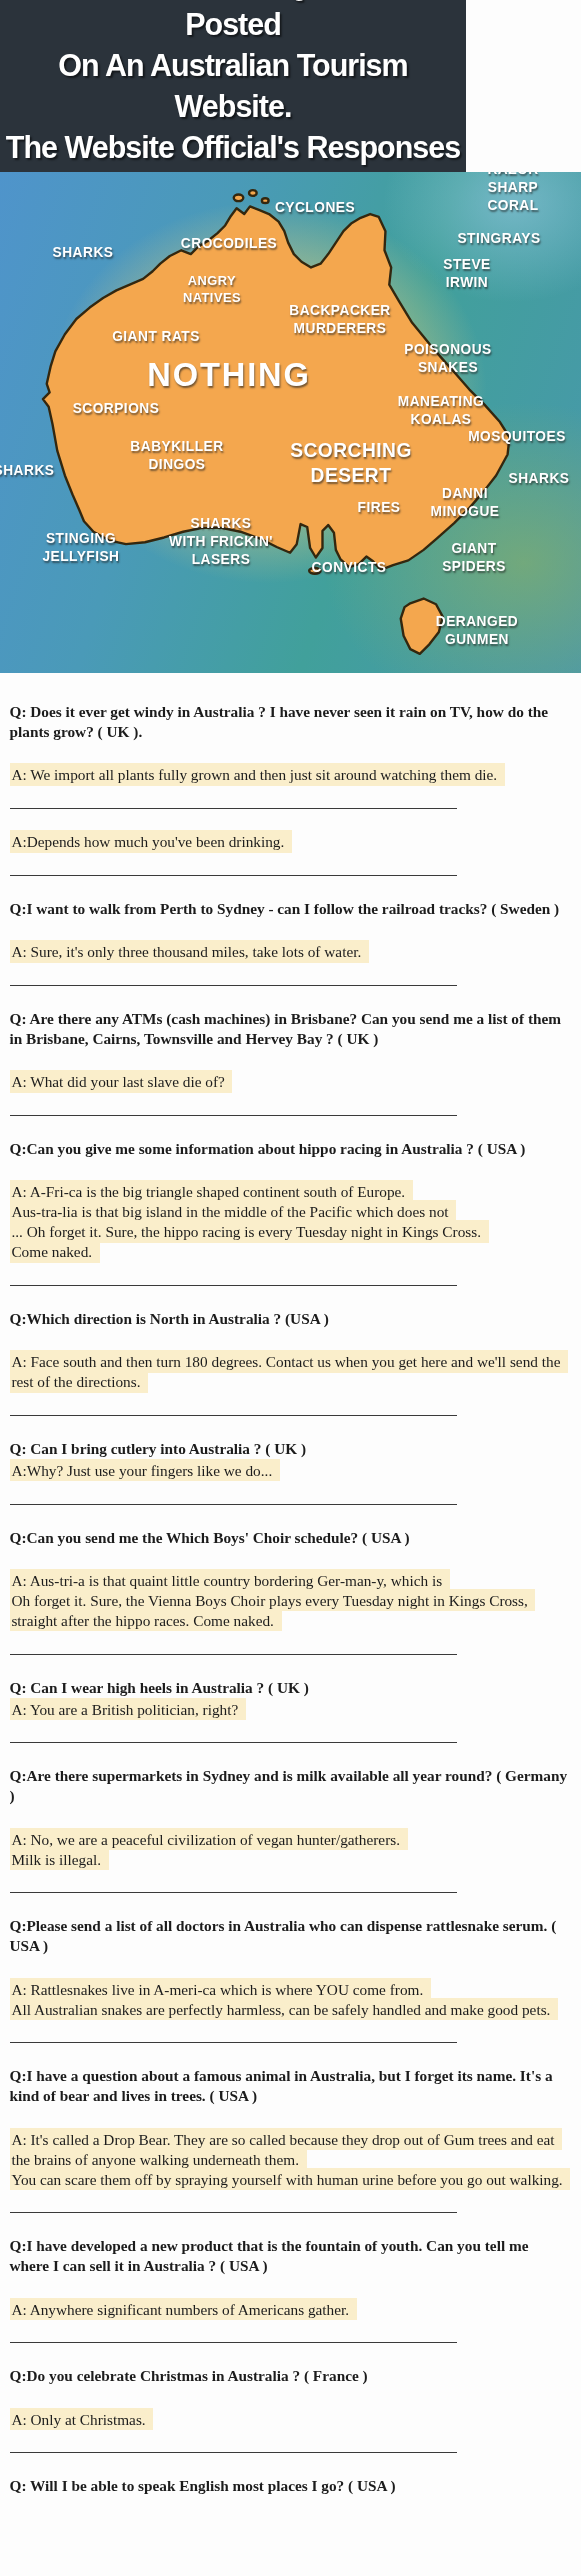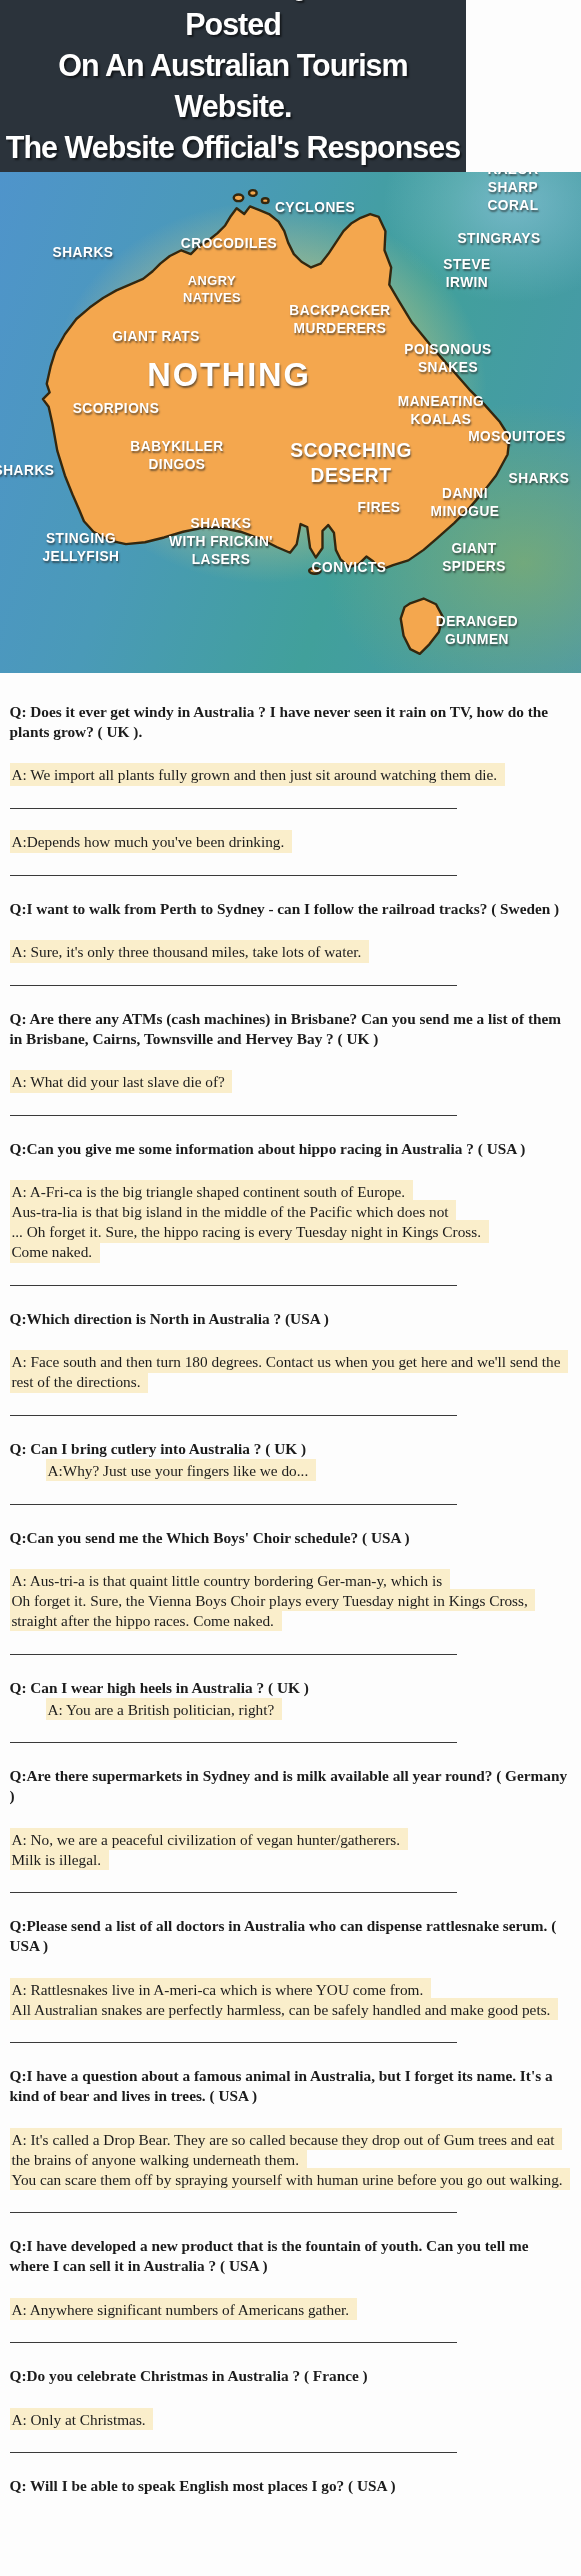--- a/index.html
+++ b/index.html
@@ -39,21 +39,21 @@
     color:var(--label);font-family:"Liberation Sans",sans-serif;font-weight:700;
     letter-spacing:0.5px;line-height:1.25;text-align:center;white-space:pre-line;
     text-shadow:1px 1.9px 1.9px rgba(30,30,30,.6);
   }
 
   
   .qa-section{padding:5.7px 11.4px 27px 9.5px;color:var(--text);}
   .qa-item .q{font-size:15.3px;line-height:20px;font-weight:700;margin:23px 0;font-family:Liberation Serif, serif;}
   .qa-item .a{font-size:15.3px;line-height:20px;font-weight:400;margin:23px 0;}
   .qa-item.tight .q{margin-bottom:1.9px;}
-  .qa-item.tight .a{margin-top:1.9px;margin-left:36px;}
+  .qa-item.tight .a{margin-top:1.9px;}
   .a .hl{
     background:var(--highlight);white-space:pre-line;
     padding:2.9px 7.6px 2.9px 1.9px;box-decoration-break:clone;-webkit-box-decoration-break:clone;
   }
   hr.sep{border:none;border-top:1.9px solid var(--rule);width:447px;margin:21px 0 21px 0;}
 </style>
 </head>
 <body>
 
 <div class="header">

